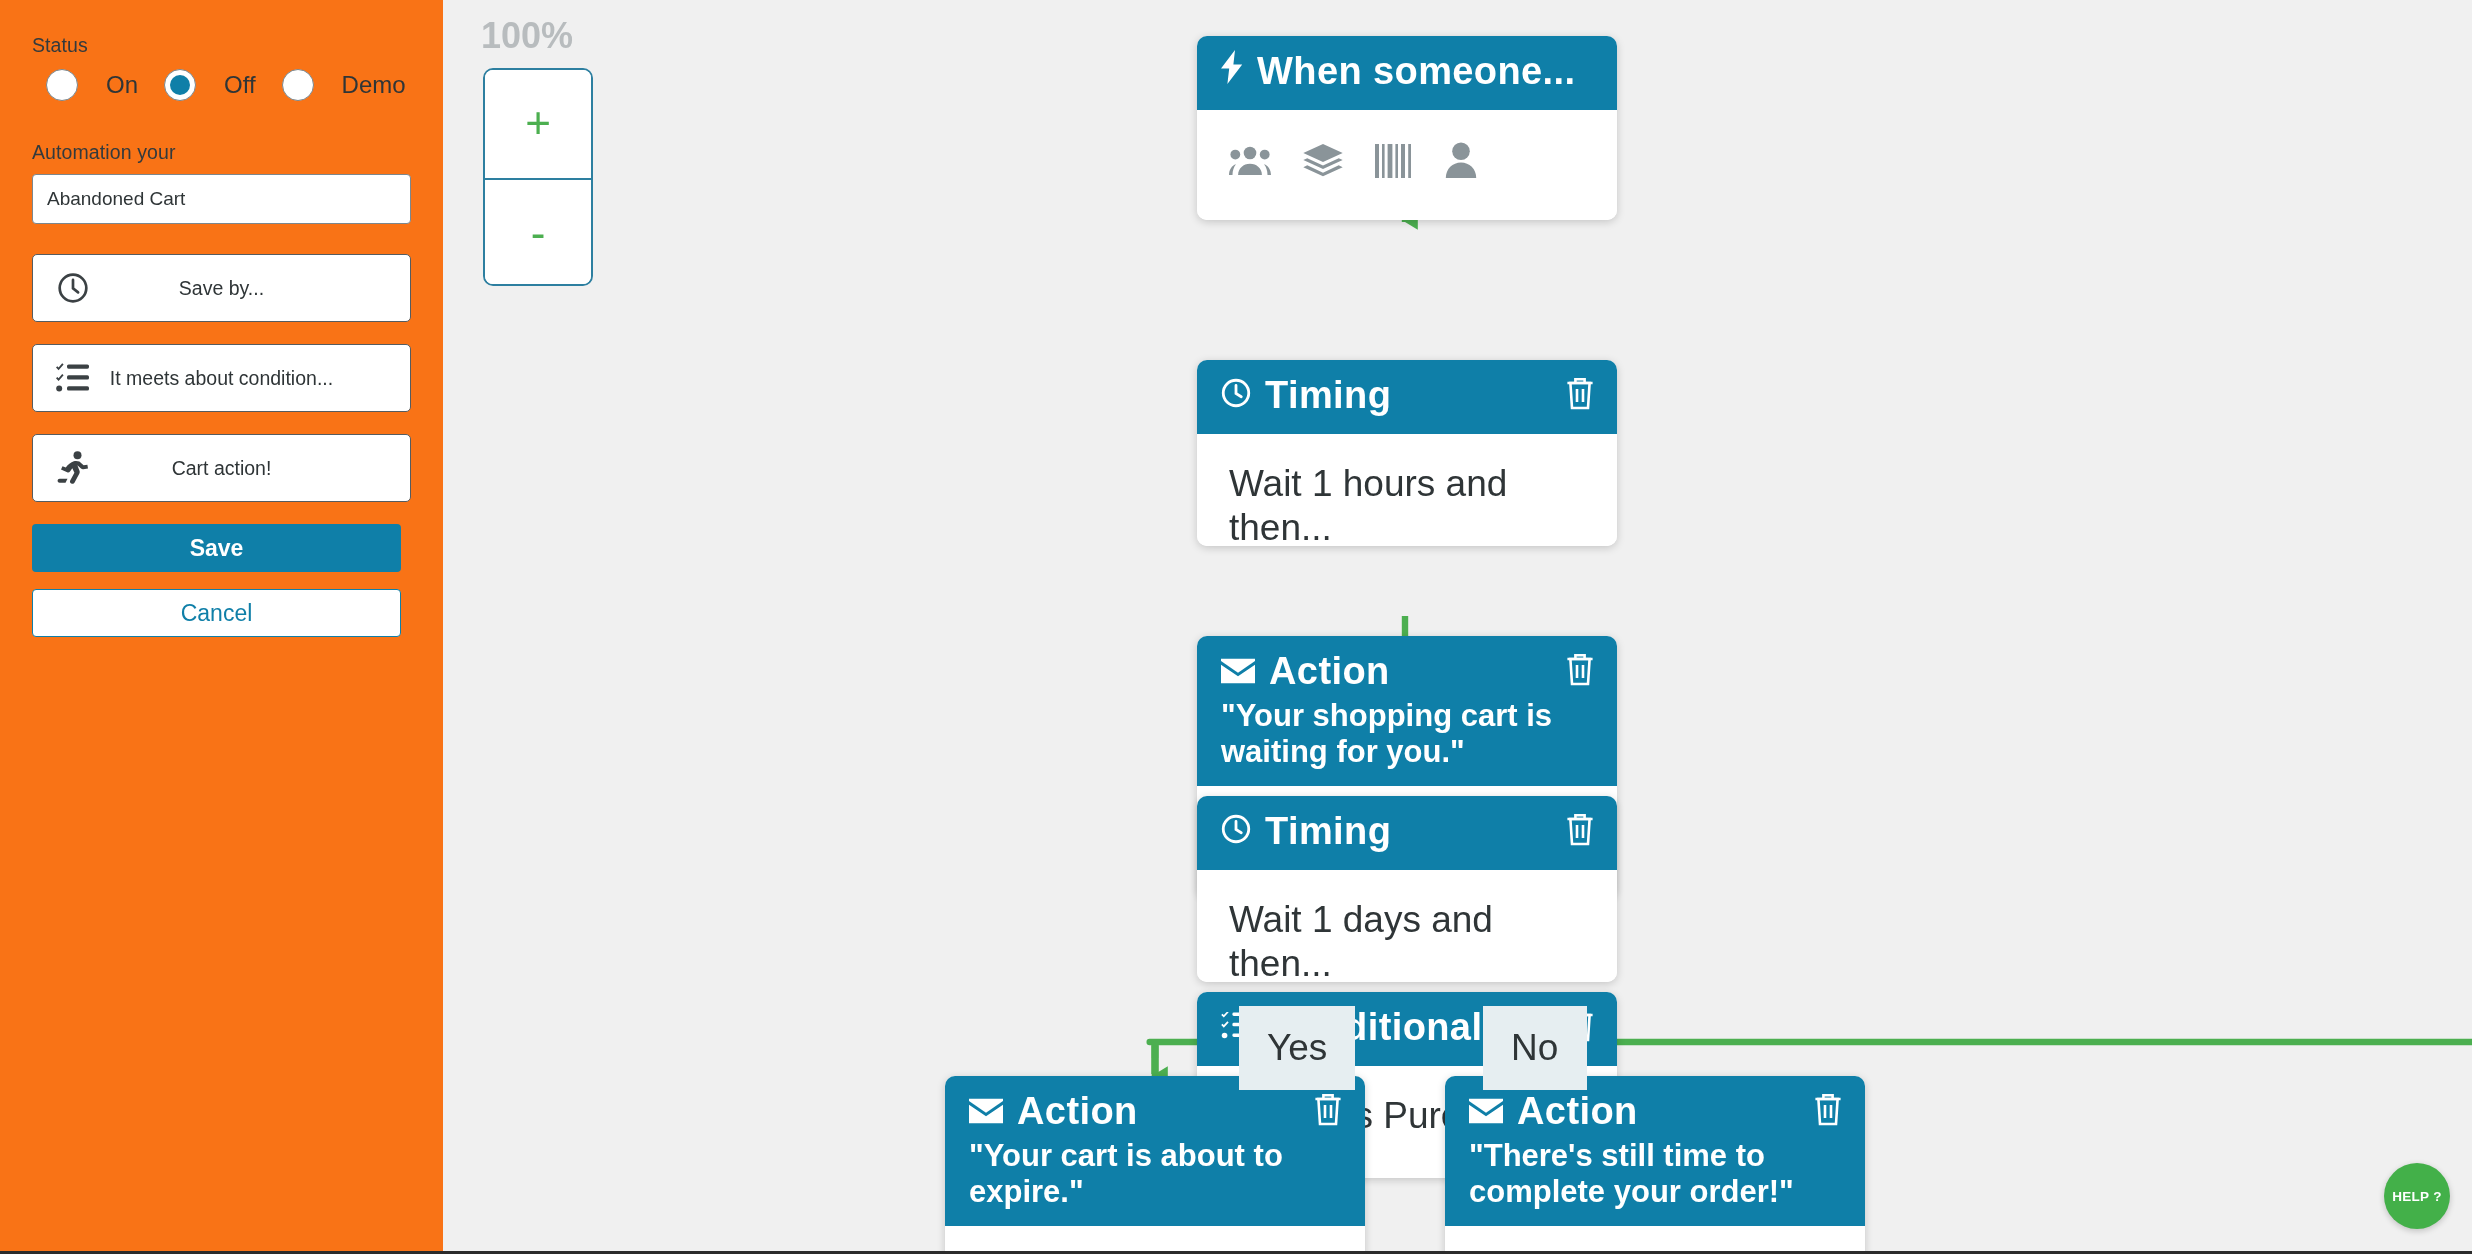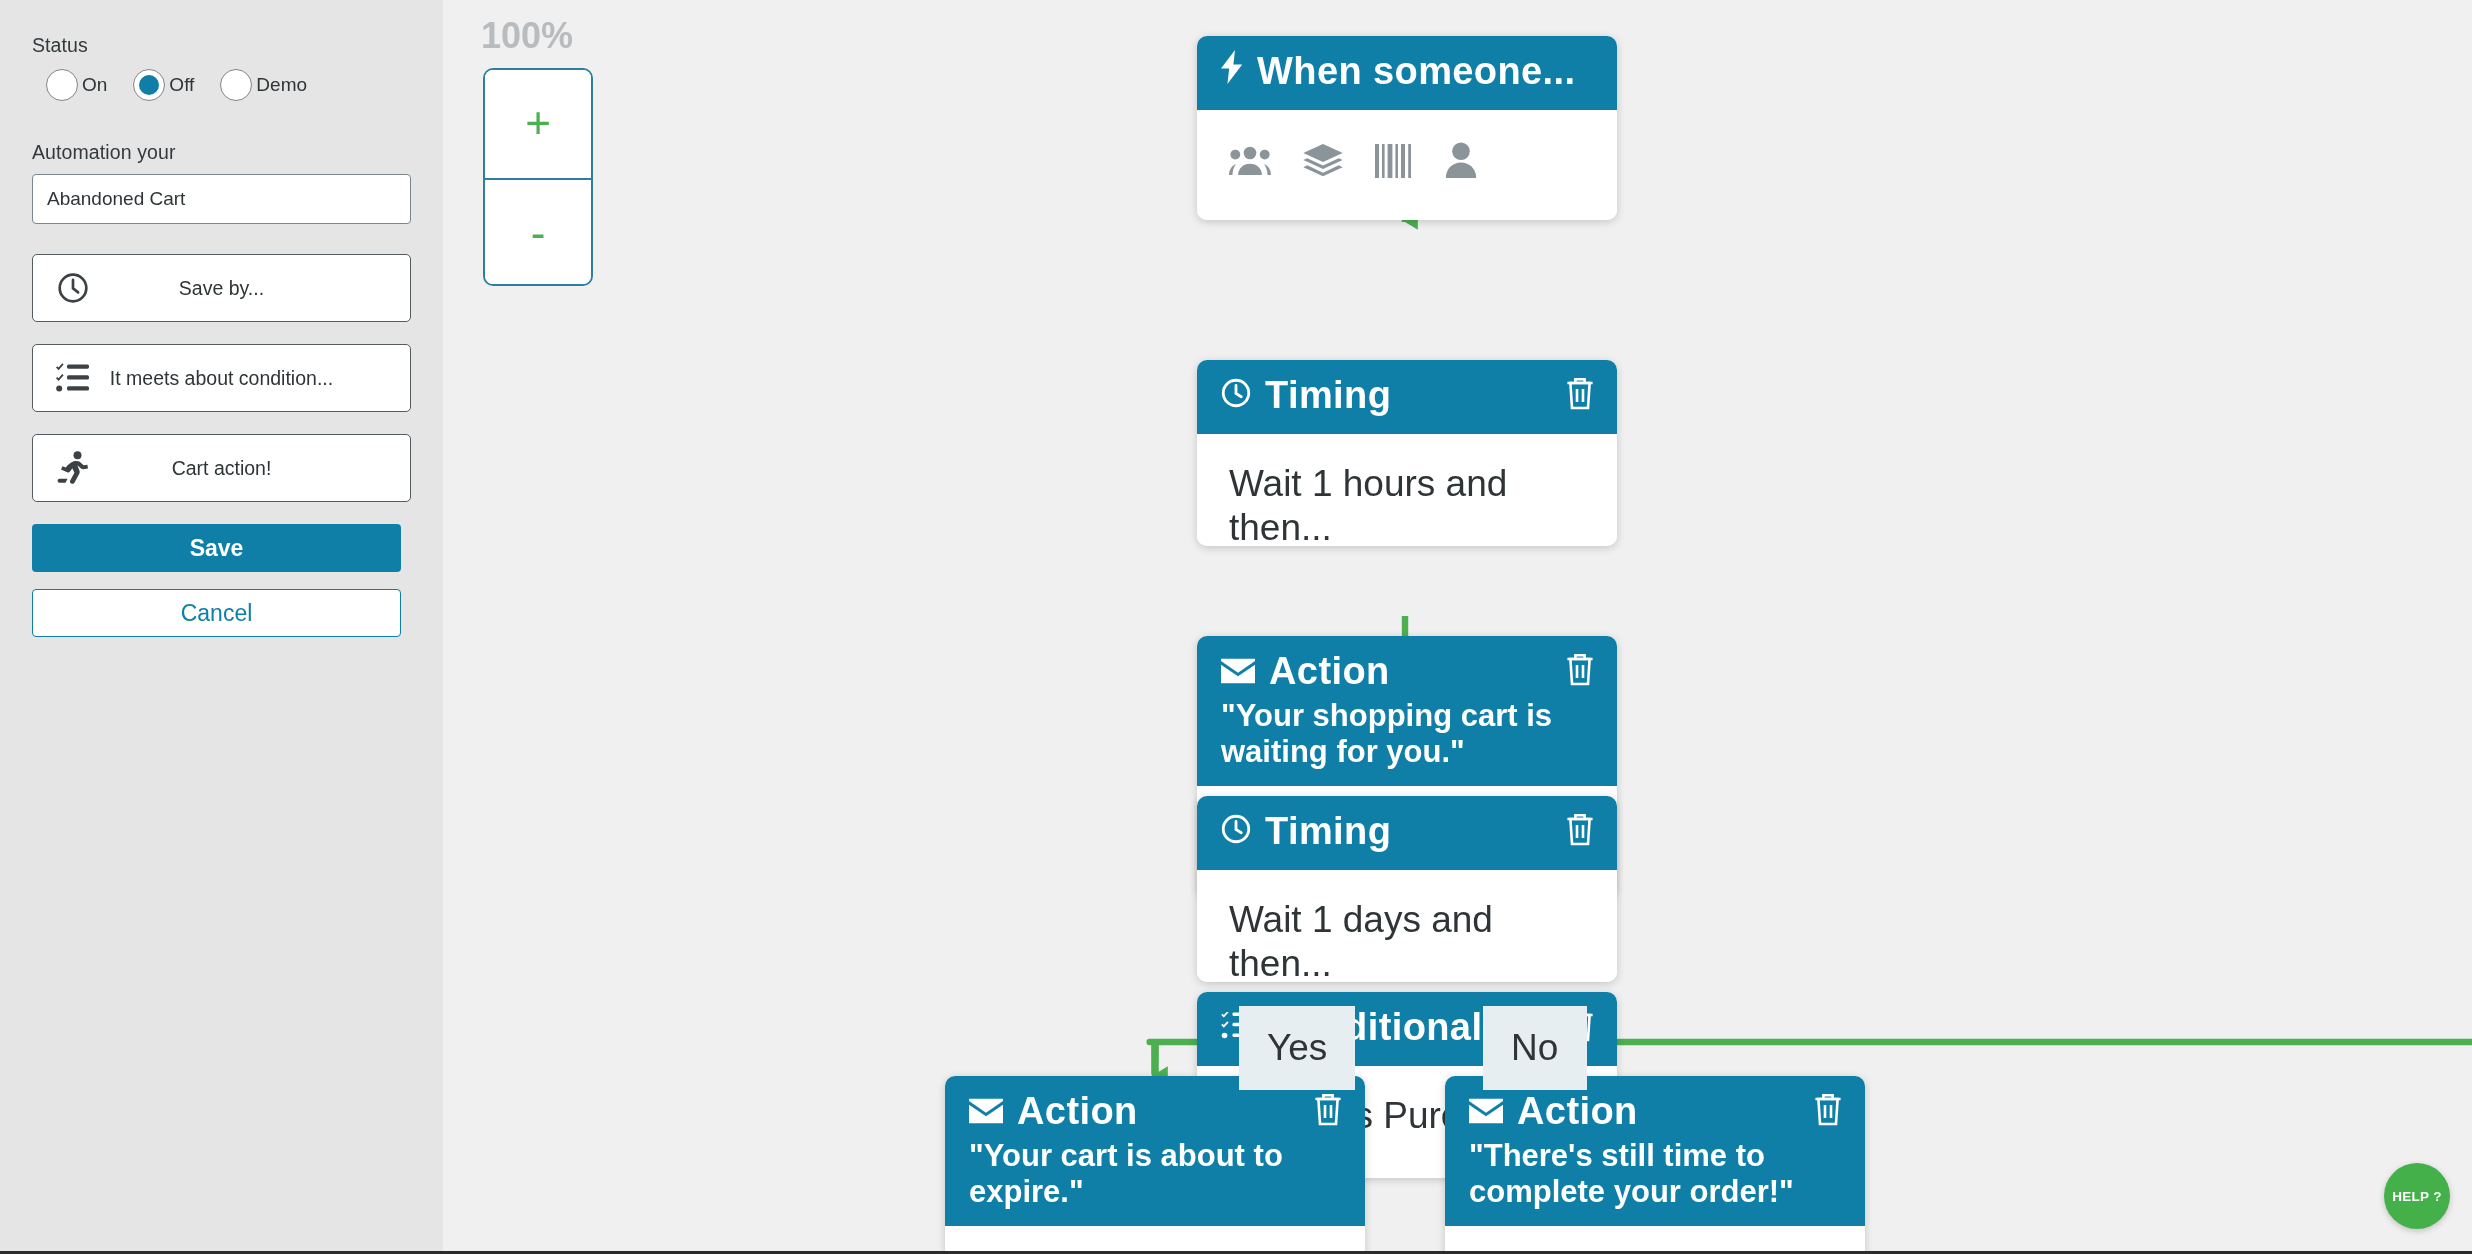--- a/index.html
+++ b/index.html
@@ -13,21 +13,21 @@
     position: relative;
     width: 2472px; height: 1254px;
     background: #ffffff;
     border-bottom: 3px solid #2b2b2b;
   }
 
   
   #sidebar {
     position: absolute; left: 0; top: 0;
     width: 443px; height: 1251px;
-    background: #e5e5e5;
+    background: #f97316;
     padding: 34px 32px 0 32px;
   }
   .field-label {
     font-size: 19.5px; color: #333a3d; letter-spacing: .1px;
     margin-bottom: 10px;
   }
   .radio-row {
     display: flex; align-items: center; gap: 0px; margin: 12px 0 0 14px;
   }
   .radio-item { display: flex; align-items: center; margin-right: 26px; }
@@ -35,21 +35,21 @@
     width: 32px; height: 32px; border-radius: 50%;
     border: 1.6px solid #7c878d; background: #fff;
     display: flex; align-items: center; justify-content: center;
     flex: none;
   }
   .radio-circle.checked { border-color: #7c878d; }
   .radio-dot {
     width: 20px; height: 20px; border-radius: 50%;
     background: #0f7fa8;
   }
-  .radio-text { font-size: 19px; color: #2f3537; margin-left: 4px; }
+  .radio-text { font-size: 24px; color: #2f3537; margin-left: 28px; }
 
   .name-group { margin-top: 40px; }
   .text-input {
     width: 379px; height: 50px;
     border: 1px solid #7c878d; border-radius: 4px;
     background: #fff; color: #2f3537; font-size: 19px;
     font-family: "Liberation Sans", sans-serif;
     padding: 0 14px; outline: none;
   }
 

